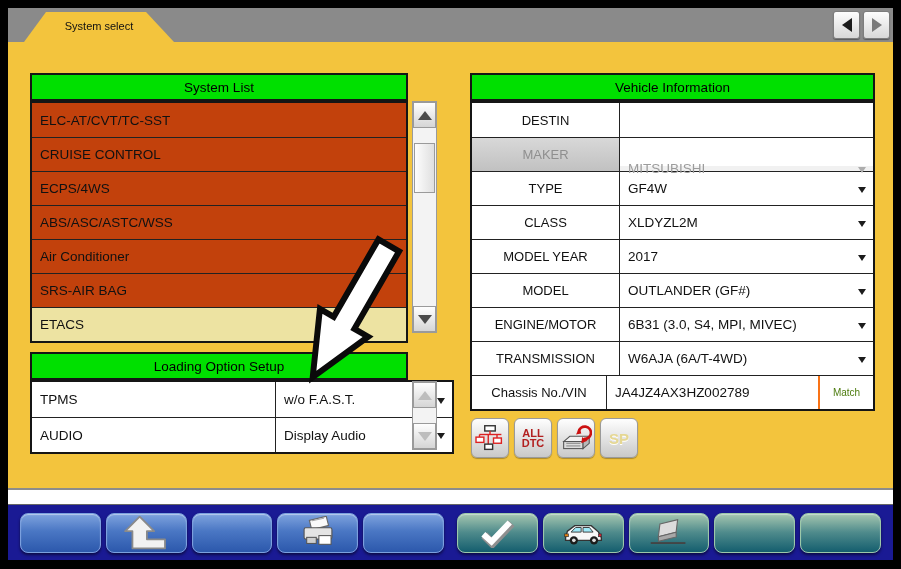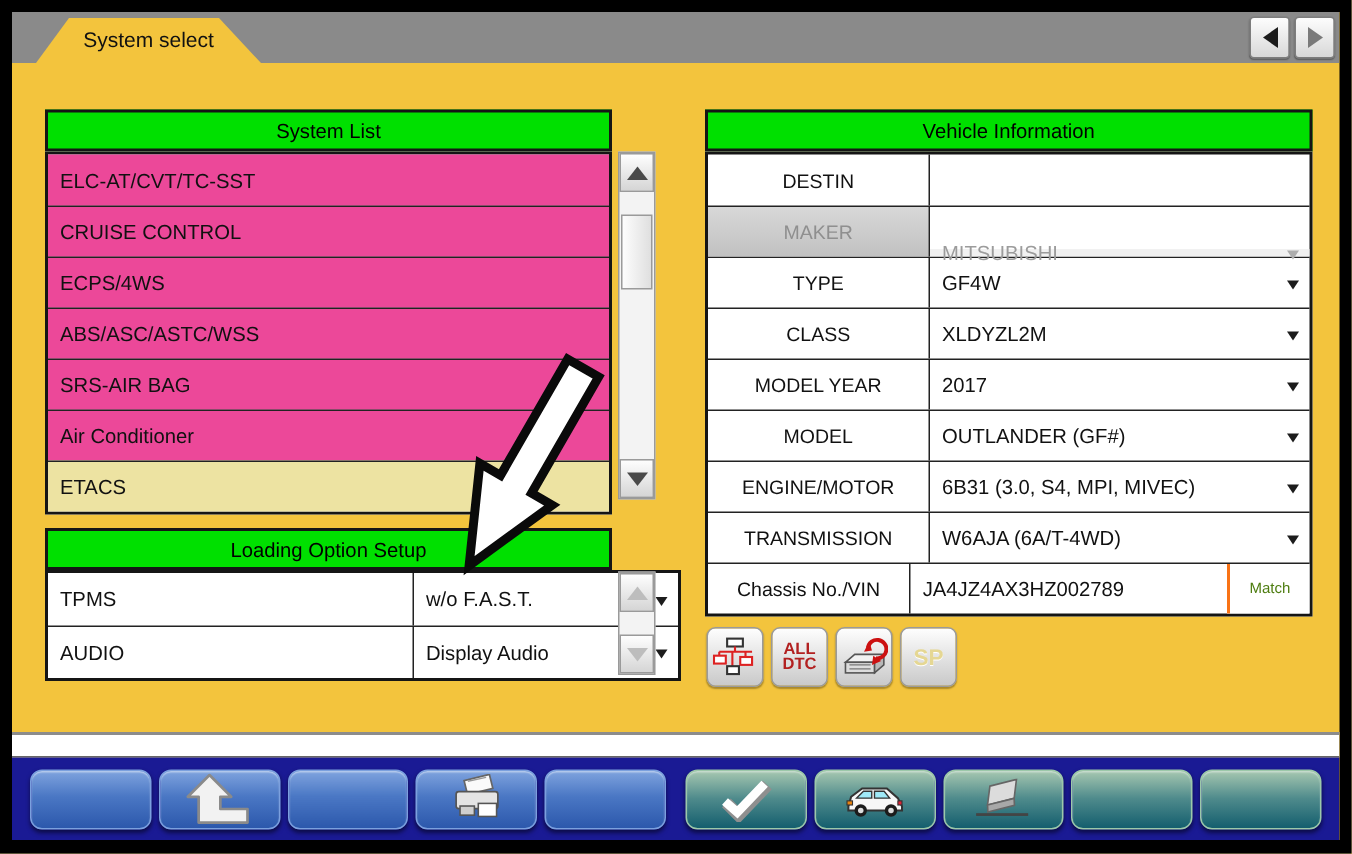--- a/index.html
+++ b/index.html
@@ -4,36 +4,36 @@
 <style>
   html,body{margin:0;padding:0;background:#555;}
   *{box-sizing:border-box;font-family:"Liberation Sans", sans-serif;}
   .frame{position:relative;width:901px;height:569px;background:#000;margin:0 auto;}
   .screen{position:absolute;left:8px;top:8px;right:8px;bottom:9px;background:var(--page-gold,#F3C43D);overflow:hidden;}
 
   
   .topbar{position:absolute;left:0;top:0;right:0;height:34px;background:var(--tab-strip-gray,#8A8A8A);}
   .tab{position:absolute;left:16px;top:4px;width:150px;height:30px;background:var(--page-gold,#F3C43D);
        clip-path:polygon(22px 0,122px 0,150px 100%,0 100%);
-       display:flex;align-items:center;justify-content:center;font-size:14px;color:#111;padding-bottom:2px;}
+       display:flex;align-items:center;justify-content:center;font-size:11px;color:#111;padding-bottom:2px;}
   .navbtn{position:absolute;top:3px;width:27px;height:28px;border:1px solid #7d7d7d;border-radius:3px;
        background:linear-gradient(180deg,#FDFDFD 0%,#D8D8D8 100%);display:flex;align-items:center;justify-content:center;
        box-shadow:0 1px 1px rgba(0,0,0,.35);}
   .navbtn.prev{right:33px;} .navbtn.next{right:3px;}
   .tri{width:0;height:0;display:block;}
   .tri-left{border-top:7px solid transparent;border-bottom:7px solid transparent;border-right:10px solid #1c1c1c;}
   .tri-right{border-top:7px solid transparent;border-bottom:7px solid transparent;border-left:10px solid #7a7a7a;}
 
   
   .panel-header{position:absolute;height:28px;background:var(--header-green,#00E000);border:2px solid #151515;
        display:flex;align-items:center;justify-content:center;font-size:13.5px;color:#000;}
 
   
   .listbox{position:absolute;left:22px;top:93px;width:378px;border:2px solid #151515;background:#fff;}
-  .list-item{height:34px;display:flex;align-items:center;padding-left:8px;font-size:13.5px;color:#111;background:#ec4899;border-top:1px solid #222;}
+  .list-item{height:34px;display:flex;align-items:center;padding-left:8px;font-size:13.5px;color:#111;background:#c2410c;border-top:1px solid #222;}
   .list-item:first-child{border-top:none;}
   .list-item.selected{background:var(--selected-row,#EDE3A2);}
 
   
   .vscroll{position:absolute;width:25px;background:#F3F3F3;border:1px solid #9a9a9a;}
   .scroll-btn{position:absolute;left:0;width:23px;height:26px;background:linear-gradient(180deg,#FEFEFE,#D5D5D5);
        border:1px solid #9a9a9a;display:flex;align-items:center;justify-content:center;}
   .scroll-btn.top{top:0;} .scroll-btn.bottom{bottom:0;}
   .tri-up{border-left:7px solid transparent;border-right:7px solid transparent;border-bottom:9px solid #4a4a4a;}
   .tri-down{border-left:7px solid transparent;border-right:7px solid transparent;border-top:9px solid #4a4a4a;}
@@ -103,22 +103,22 @@
     </div>
 
     <div class="panel-header" style="left:22px;top:65px;width:378px;">
       <span>System List</span>
     </div>
     <div class="listbox">
       <div class="list-item">ELC-AT/CVT/TC-SST</div>
       <div class="list-item">CRUISE CONTROL</div>
       <div class="list-item">ECPS/4WS</div>
       <div class="list-item">ABS/ASC/ASTC/WSS</div>
+      <div class="list-item">Air Conditioner</div>
       <div class="list-item">SRS-AIR BAG</div>
-      <div class="list-item">Air Conditioner</div>
       <div class="list-item selected">ETACS</div>
     </div>
     <div class="vscroll" style="left:404px;top:93px;height:232px;">
       <div class="scroll-btn top">
         <span class="tri tri-up"></span>
       </div>
       <div class="scroll-thumb" style="top:41px;height:50px;"></div>
       <div class="scroll-btn bottom">
         <span class="tri tri-down"></span>
       </div>

